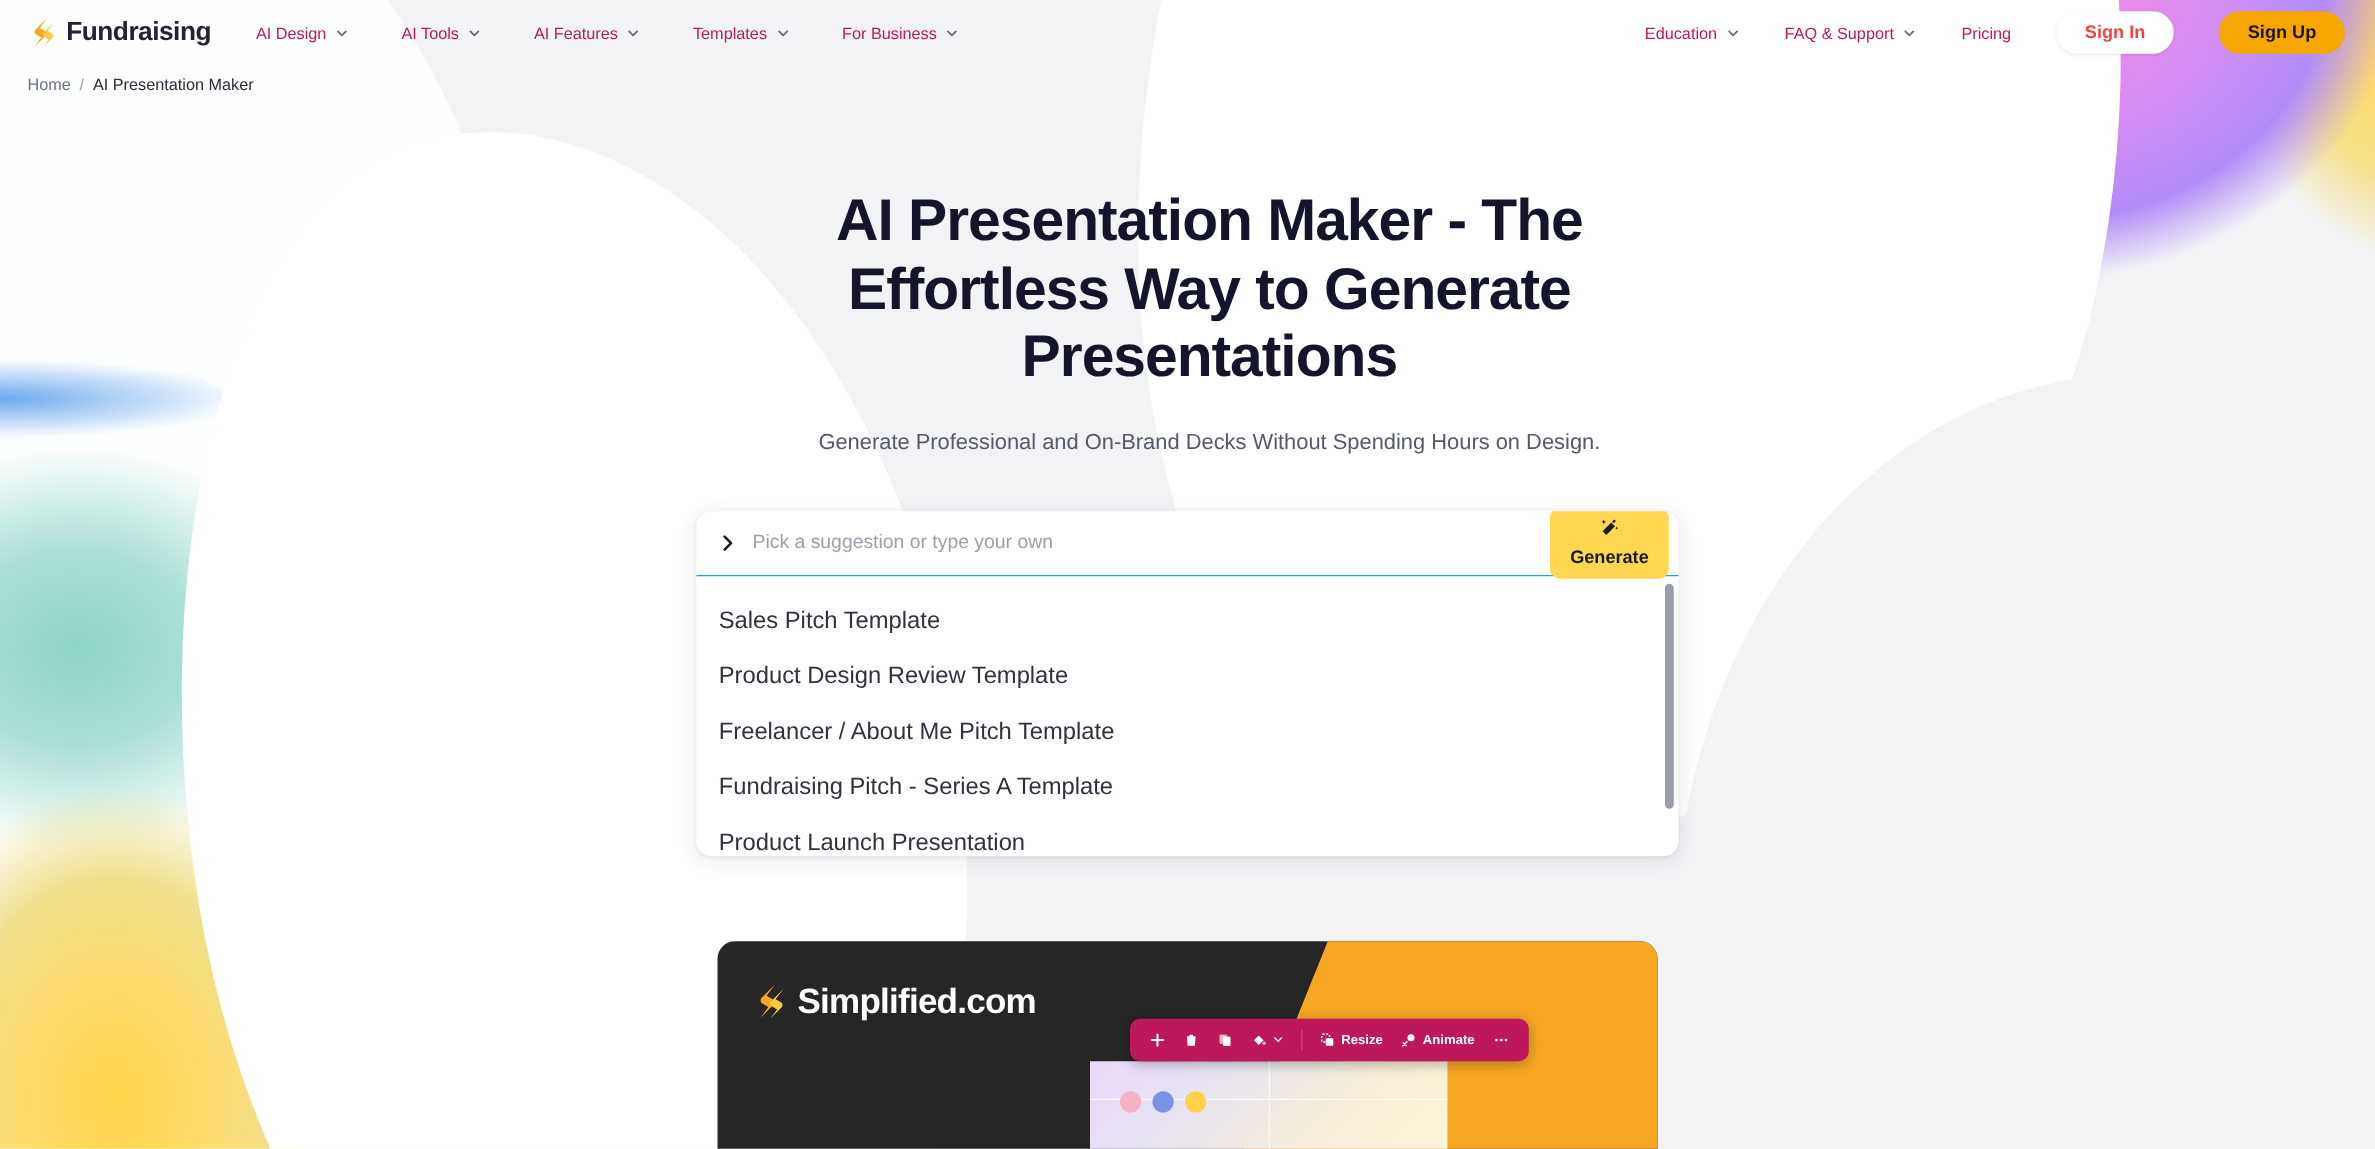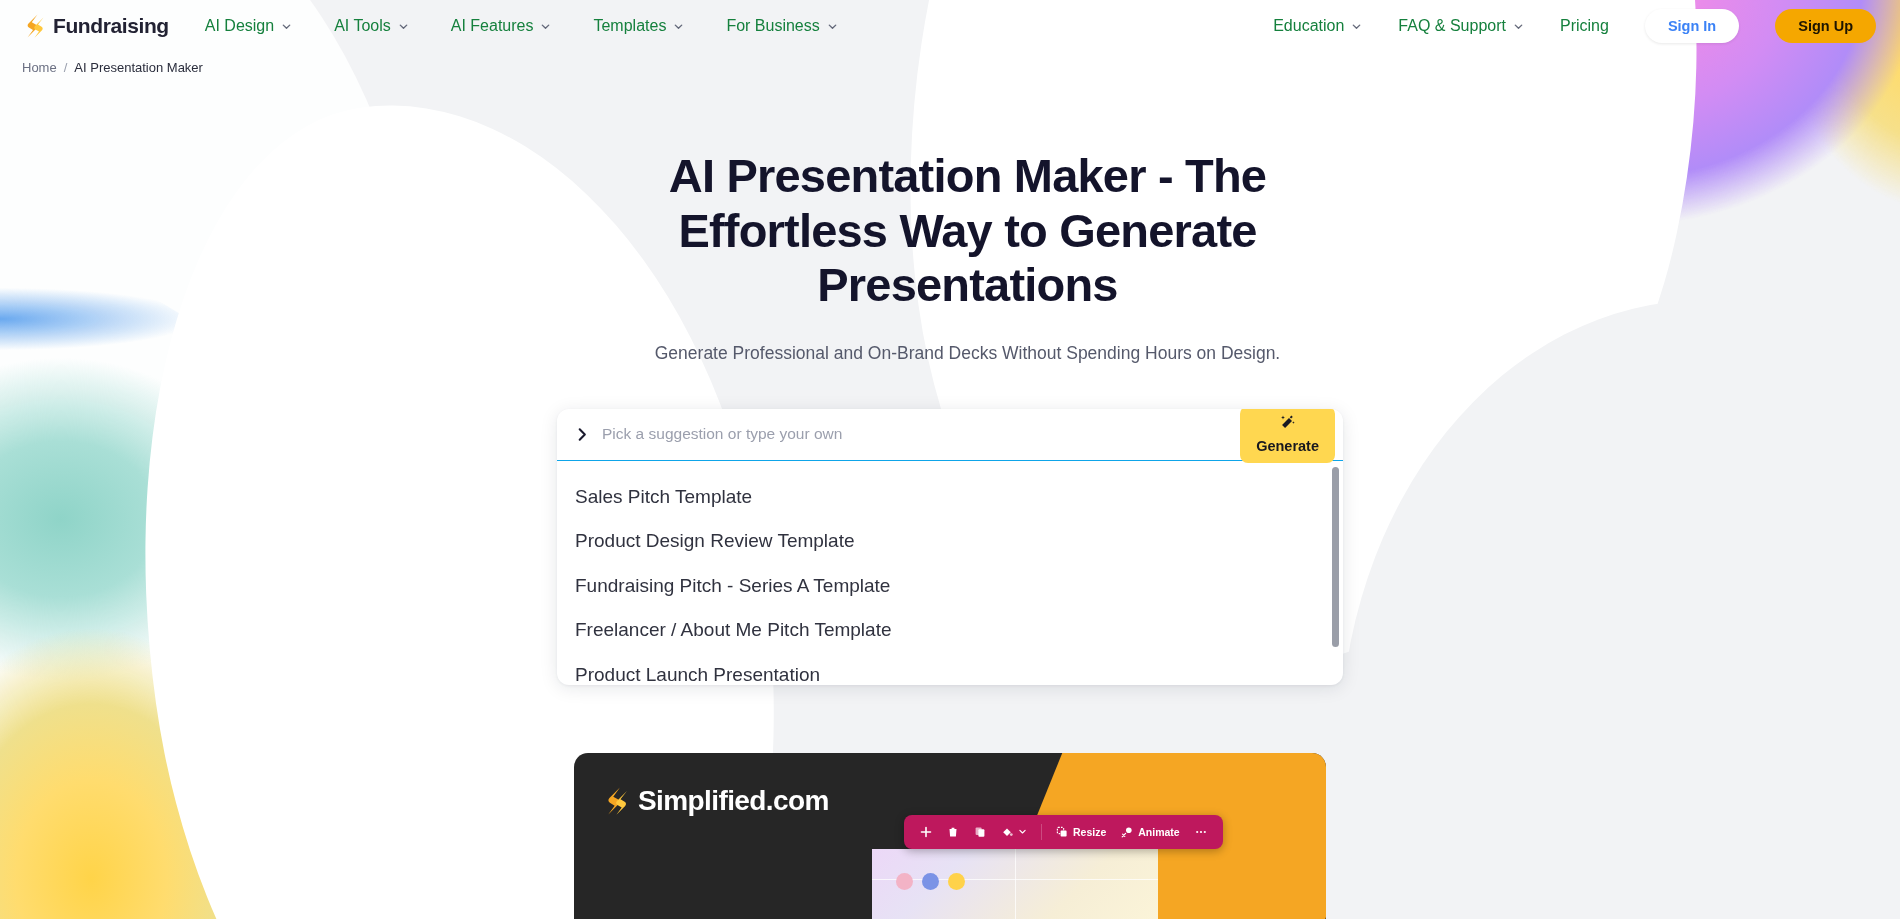--- a/index.html
+++ b/index.html
@@ -127,22 +127,22 @@
   .nav-links {
     display: flex;
     align-items: center;
     gap: 42px;
   }
 
   .nav-item {
     display: flex;
     align-items: center;
     gap: 7px;
-    font-size: 16px;
-    color: #15803d;
+    font-size: 13px;
+    color: #be185d;
     cursor: pointer;
     white-space: nowrap;
   }
 
   .chev {
     width: 11px;
     height: 11px;
     display: block;
     flex: none;
     opacity: 0.78;
@@ -155,21 +155,21 @@
     gap: 36px;
   }
 
   .btn-signin {
     background: #ffffff;
     border: none;
     border-radius: 22px;
     padding: 9px 23px;
     font-size: 14.5px;
     font-weight: bold;
-    color: #3b82f6;
+    color: #ef4444;
     font-family: inherit;
     cursor: pointer;
     box-shadow: 0 1px 3px rgba(0,0,0,.09);
   }
 
   .btn-signup {
     background: #f5a700;
     border: none;
     border-radius: 22px;
     padding: 9px 23px;
@@ -515,22 +515,22 @@
           <path d="M3.2 0.6 L3.8 2.1 L5.3 2.7 L3.8 3.3 L3.2 4.8 L2.6 3.3 L1.1 2.7 L2.6 2.1 Z" fill="#1a1a22"></path>
           <path d="M14.3 6.6 L14.7 7.6 L15.7 8.0 L14.7 8.4 L14.3 9.4 L13.9 8.4 L12.9 8.0 L13.9 7.6 Z" fill="#1a1a22"></path>
         </svg>
         <span>Generate</span>
       </button>
     </div>
 
     <div class="suggestions">
       <div class="suggestion">Sales Pitch Template</div>
       <div class="suggestion">Product Design Review Template</div>
+      <div class="suggestion">Freelancer / About Me Pitch Template</div>
       <div class="suggestion">Fundraising Pitch - Series A Template</div>
-      <div class="suggestion">Freelancer / About Me Pitch Template</div>
       <div class="suggestion">Product Launch Presentation</div>
       <div class="scroll-track">
         <div class="scroll-thumb"></div>
       </div>
     </div>
 
   </div>
 </div>
 
 <div class="preview">

